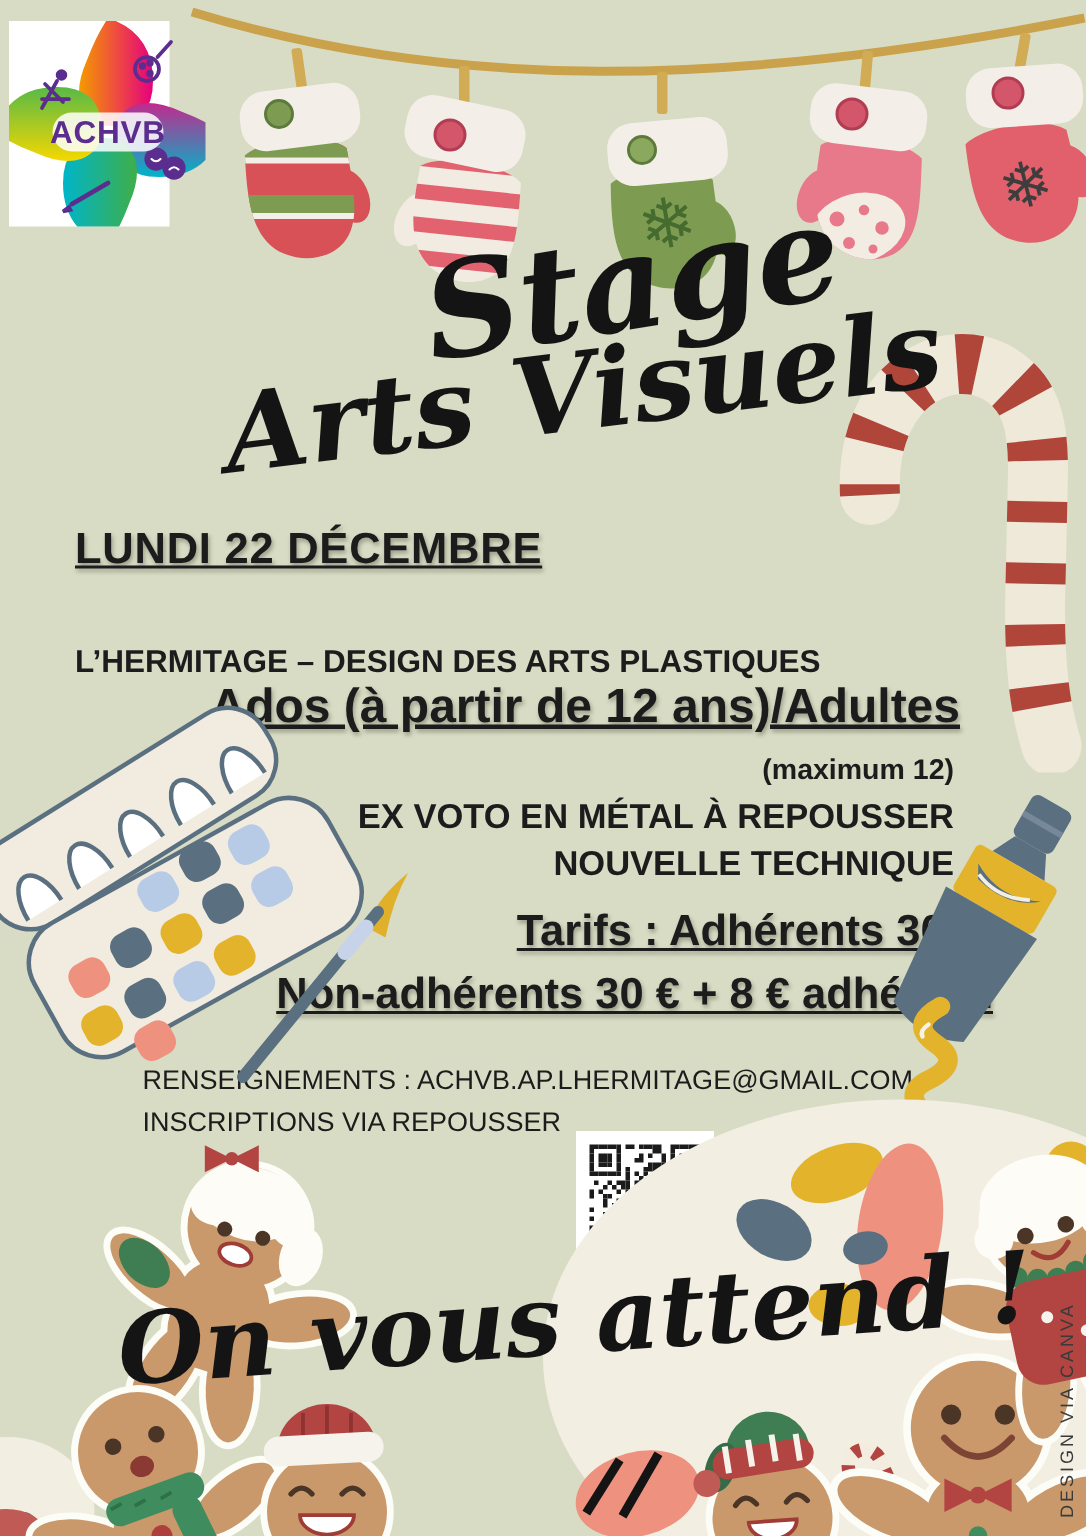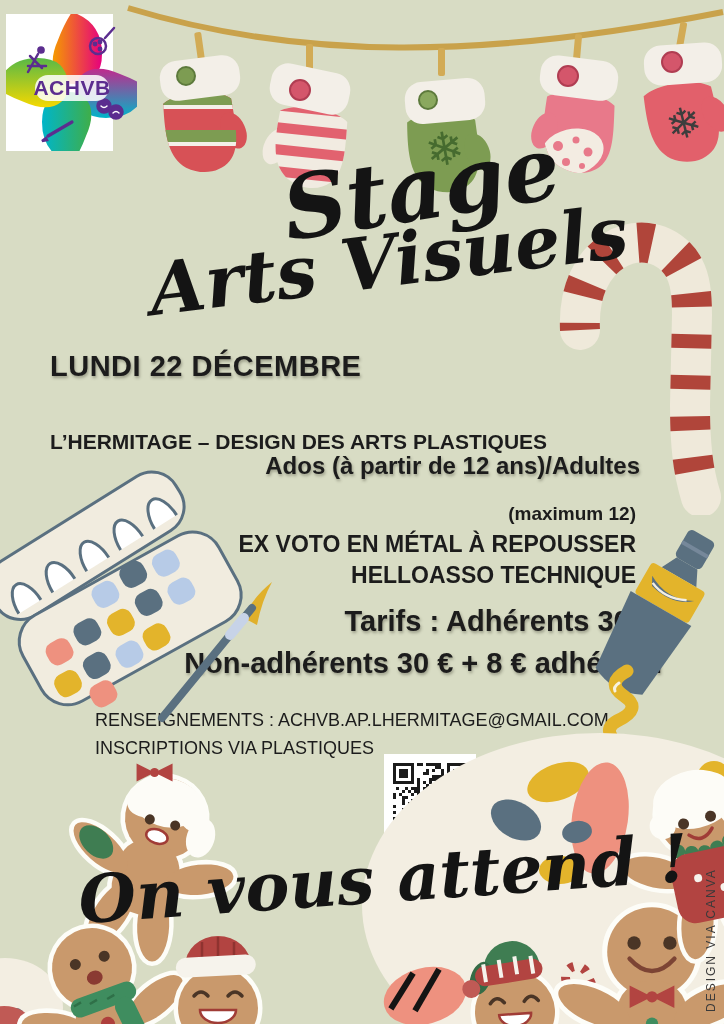--- a/index.html
+++ b/index.html
@@ -3,32 +3,32 @@
 <meta charset="utf-8">
 <style>
   html,body{margin:0;padding:0;background:#888;}
   .poster{
     position:relative; width:724px; height:1024px; overflow:hidden;
     background:#d8dcc4; font-family:"Liberation Sans",sans-serif; color:#1c1c1c;
     margin:0 auto;
   }
   .abs{position:absolute;}
   .t{position:absolute; font-weight:700; color:#1c1c1c; white-space:nowrap; line-height:1.15;}
-  .shadow{text-shadow:1px 2px 3px rgba(60,60,45,.4);}
+  .shadow{text-shadow:1px 2px 3px rgba(60,60,45,.4);text-decoration:underline;}
   .script{
     font-family:"DejaVu Serif",serif; font-style:italic; font-weight:700;
     color:#141414; white-space:nowrap;
   }
   
   .logo{position:absolute; left:6px; top:14px; width:107px; height:137px; background:#ffffff;}
   
   #date1{left:50px; top:350px; font-size:29px; letter-spacing:.5px;}
   #date2{left:50px; top:392px; font-size:29px; letter-spacing:.5px;}
   #loc  {left:50px; top:430px; font-size:21px;}
-  #aud  {right:84px; top:452px; font-size:24px;}
+  #aud  {right:84px; top:452px; font-size:32px;}
   #cap  {right:88px; top:503px; font-size:19px;}
   #act1 {right:88px; top:531px; font-size:23px;}
   #act2 {right:88px; top:562px; font-size:23px;}
   #price1{right:62px; top:605px; font-size:29px;}
   #price2{right:62px; top:647px; font-size:29px;}
   #contact{left:95px; top:710px; font-size:18px; font-weight:400;}
   #registration{left:95px; top:738px; font-size:18px; font-weight:400;}
   #title1{left:282px; top:138px; font-size:88px; transform:rotate(-9deg);}
   #title2{left:148px; top:220px; font-size:72px; transform:rotate(-7deg);}
   #closing{left:78px; top:842px; font-size:66px; transform:rotate(-4deg);}
@@ -204,25 +204,25 @@
   </div>
 
   <div class="t script" id="title1">Stage</div>
   <div class="t script" id="title2">Arts Visuels</div>
 
   <div class="t shadow" id="date1">LUNDI 22 DÉCEMBRE</div>
   <div class="t" id="loc">L’HERMITAGE – DESIGN DES ARTS PLASTIQUES</div>
   <div class="t shadow" id="aud">Ados (à partir de 12 ans)/Adultes</div>
   <div class="t" id="cap">(maximum 12)</div>
   <div class="t" id="act1">EX VOTO EN MÉTAL À REPOUSSER</div>
-  <div class="t" id="act2">HELLOASSO TECHNIQUE</div>
+  <div class="t" id="act2">NOUVELLE TECHNIQUE</div>
   <div class="t shadow" id="price1">Tarifs : Adhérents 30 €,</div>
   <div class="t shadow" id="price2">Non-adhérents 30 € + 8 € adhésion</div>
   <div class="t" id="contact">RENSEIGNEMENTS : ACHVB.AP.LHERMITAGE@GMAIL.COM</div>
-  <div class="t" id="registration">INSCRIPTIONS VIA PLASTIQUES</div>
+  <div class="t" id="registration">INSCRIPTIONS VIA REPOUSSER</div>
 
   <svg class="abs" style="left:-10px;top:470px" width="310" height="270" viewBox="0 0 310 270">
     <g transform="translate(130,130) rotate(-32)">
       <rect x="-108" y="-96" width="216" height="64" rx="28" fill="#f1ecdf" stroke="#5a7080" stroke-width="3"></rect>
       <g stroke="#5a7080" stroke-width="3" fill="#ffffff">
         <path d="M-93,-42 a13,26 0 1 1 26,0"></path>
           <path d="M-53,-42 a13,26 0 1 1 26,0"></path>
         <path d="M-13,-42 a13,26 0 1 1 26,0"></path>
           <path d="M27,-42 a13,26 0 1 1 26,0"></path>
         <path d="M67,-42 a13,26 0 1 1 26,0"></path>

